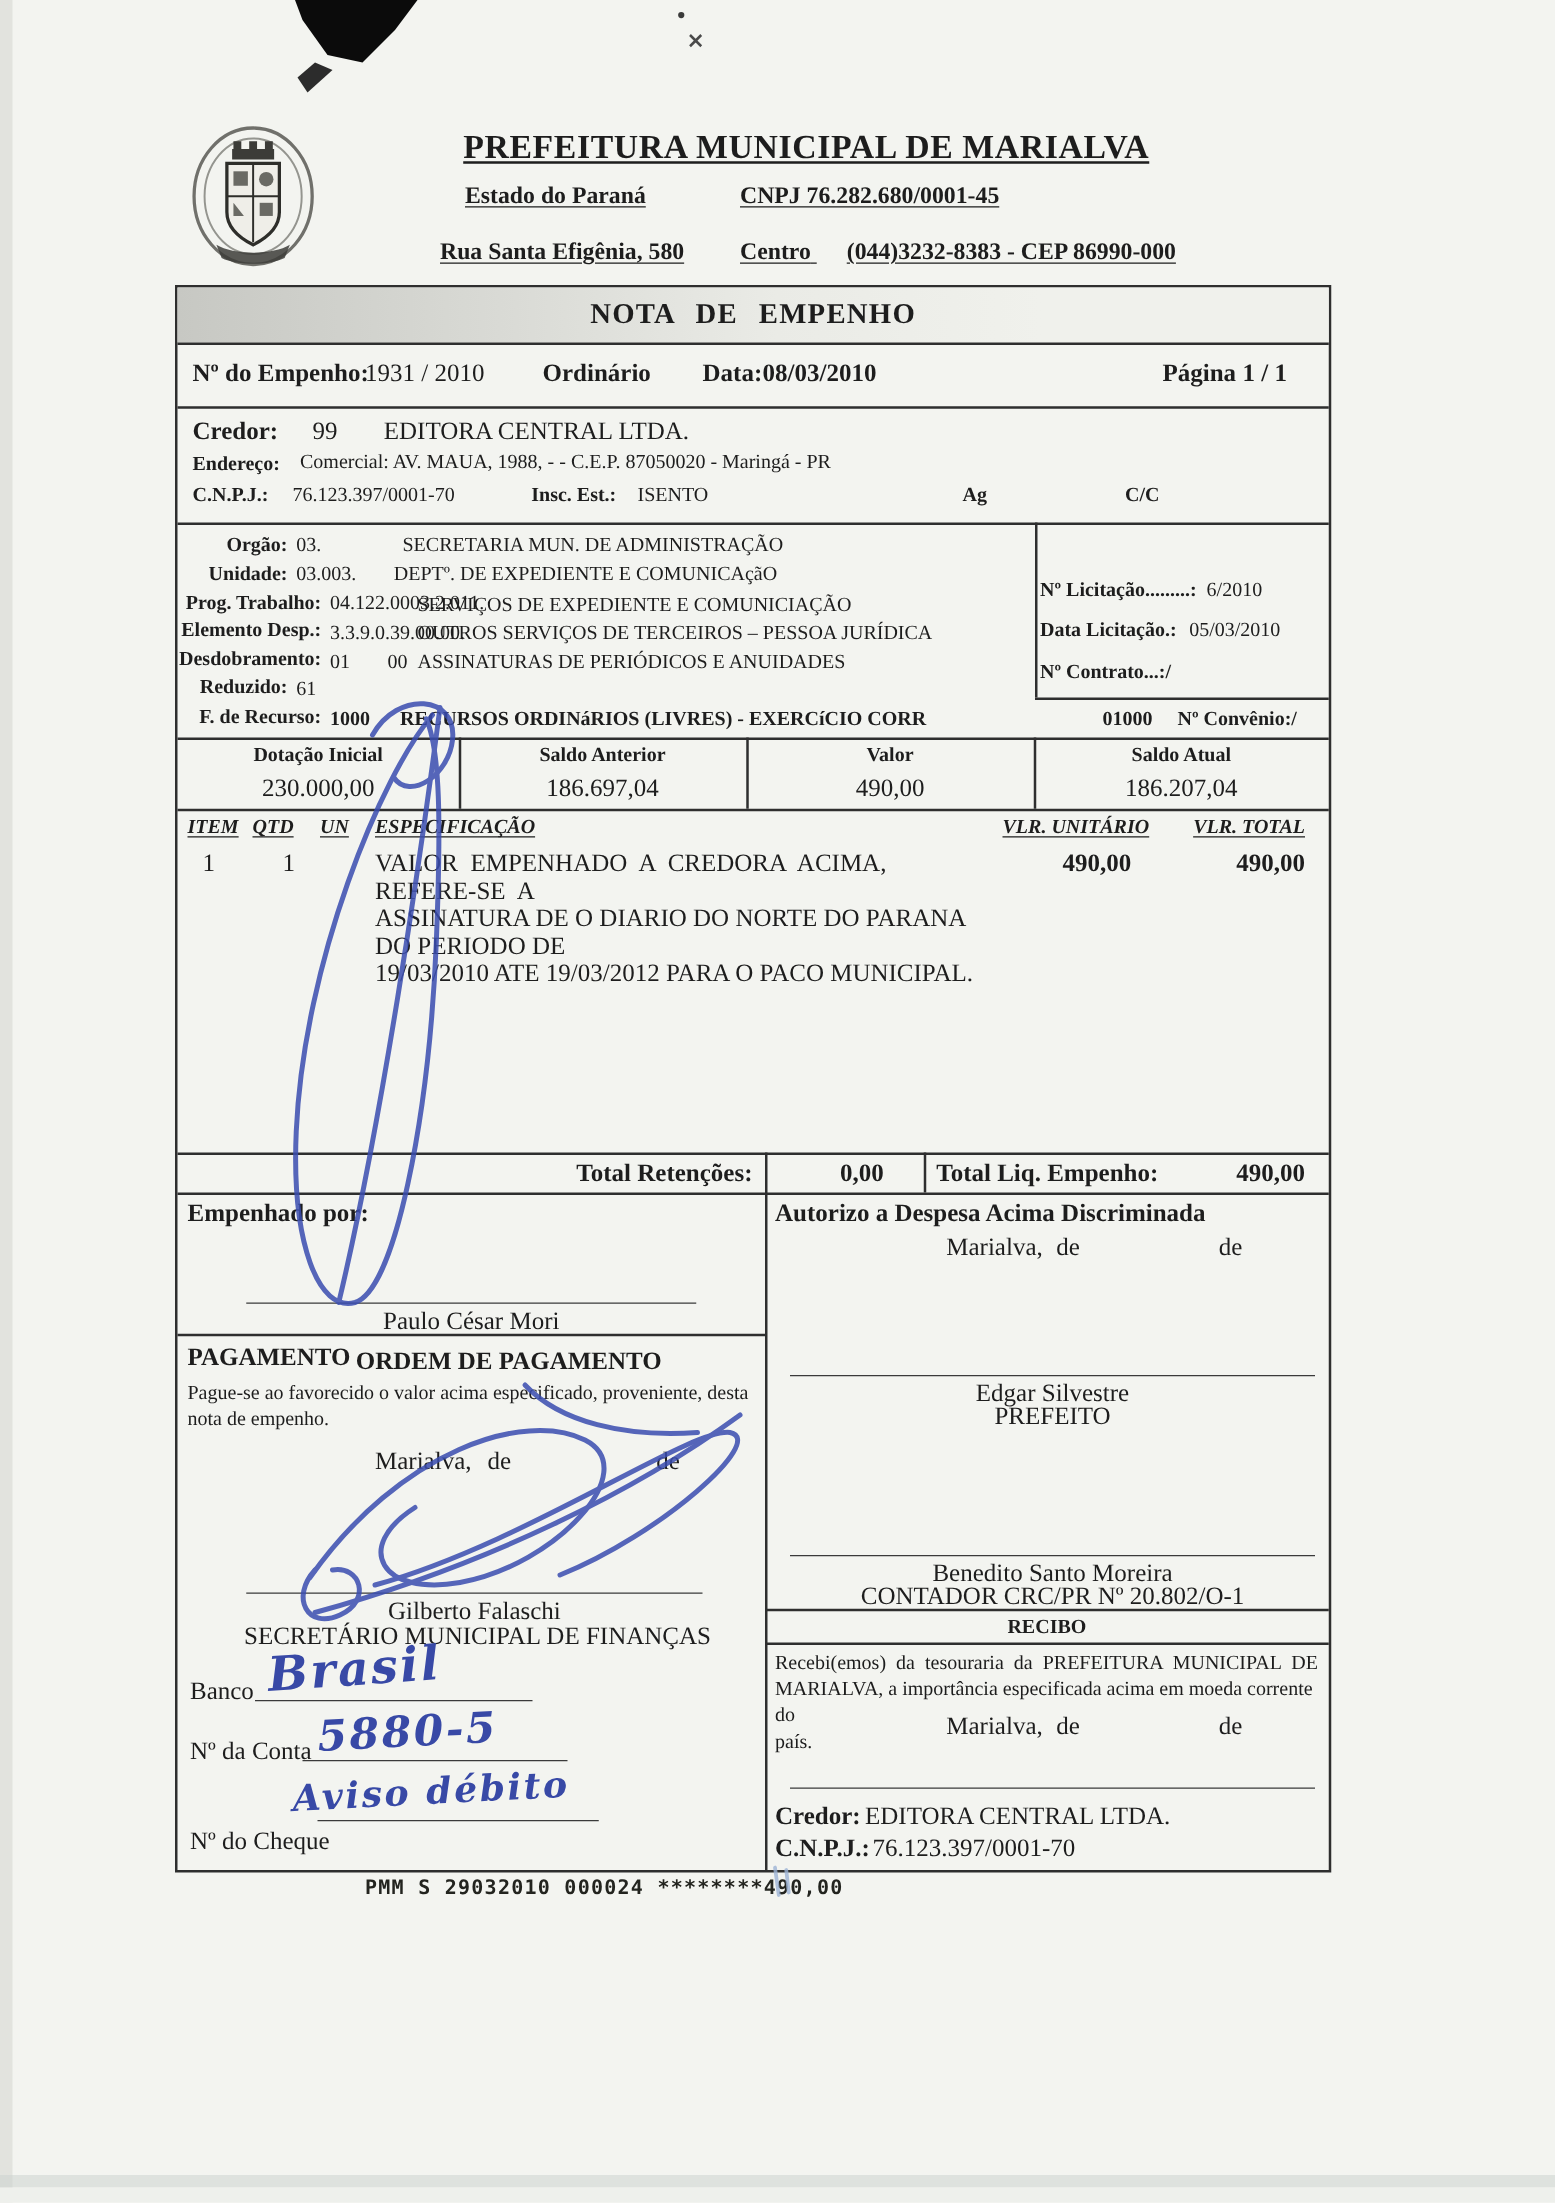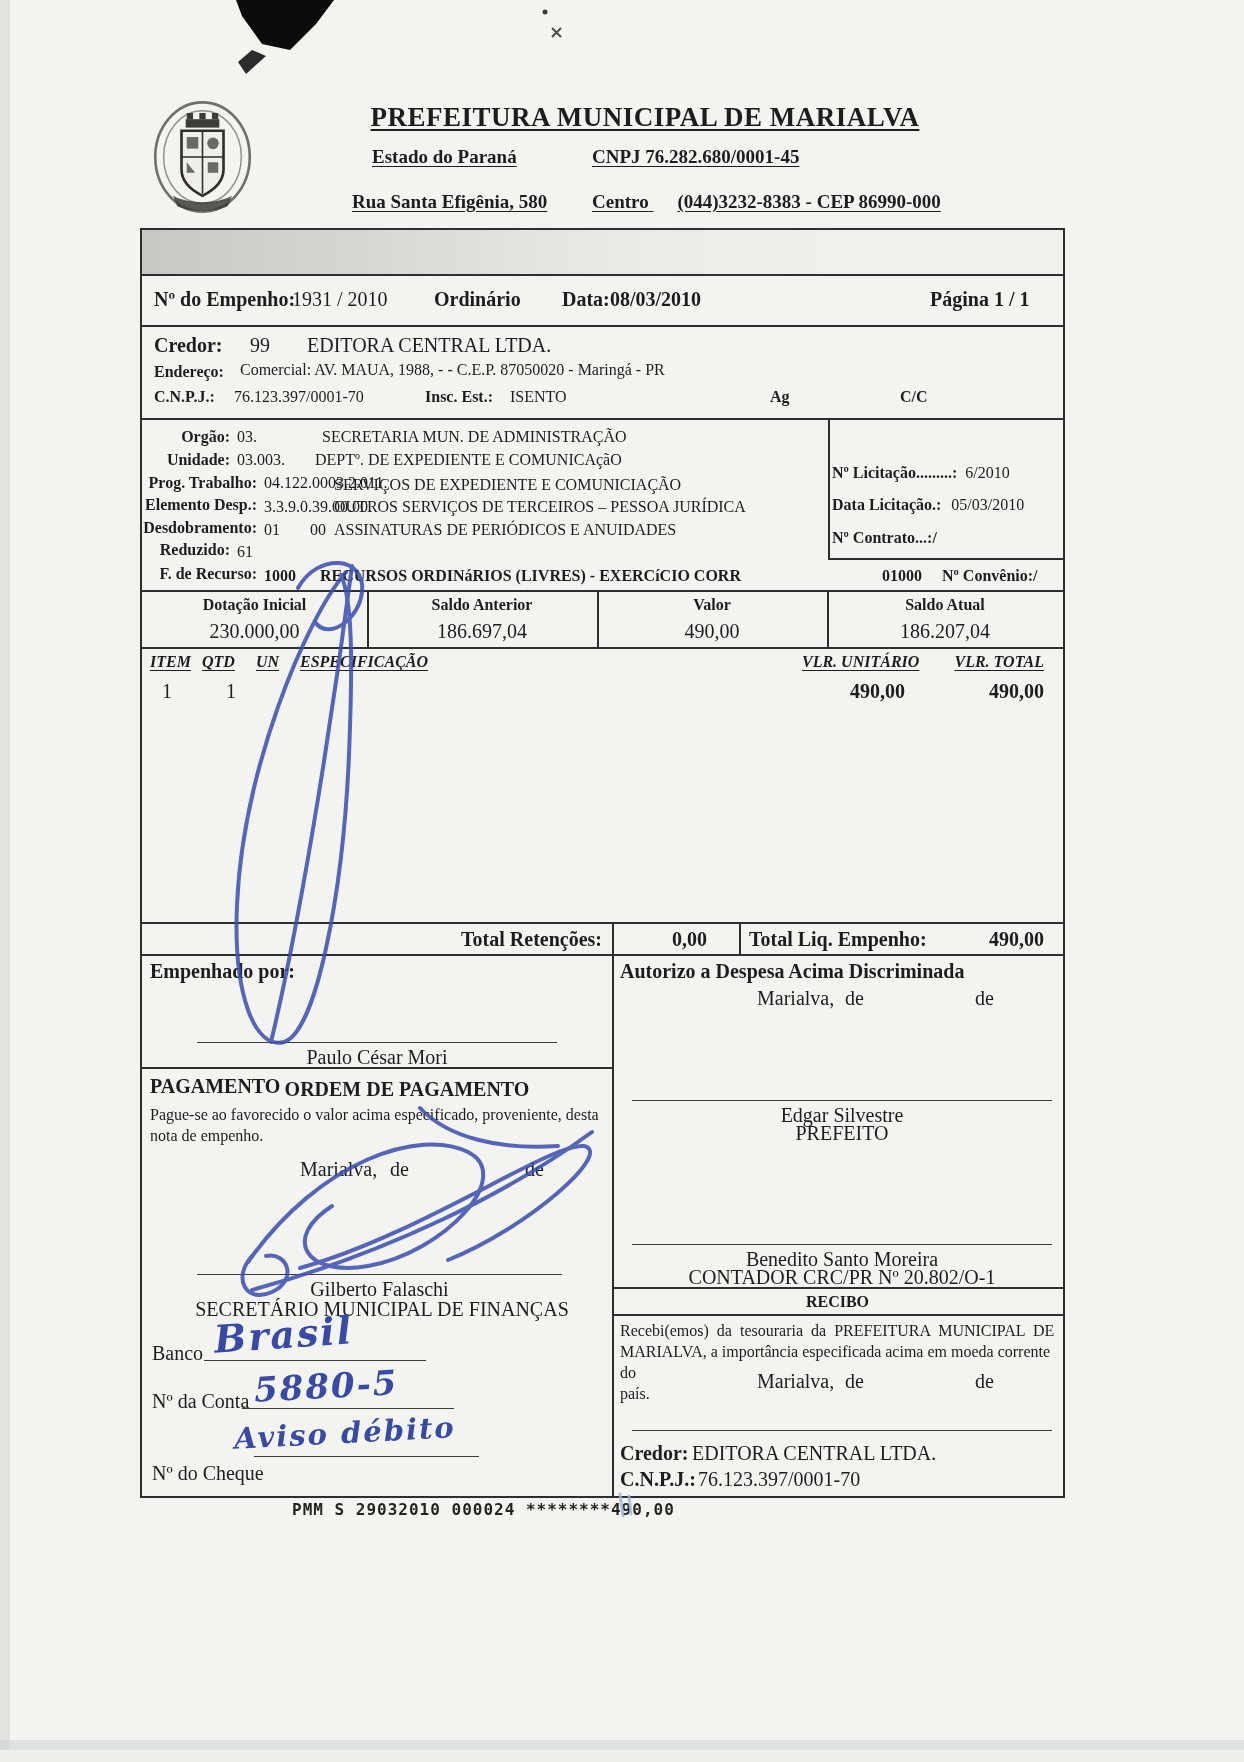--- a/index.html
+++ b/index.html
@@ -84,20 +84,21 @@
 <div class="abs b u fs19" style="left:592px;top:145px;">CNPJ 76.282.680/0001-45</div>
 <div class="abs b u fs19" style="left:352px;top:190px;">Rua Santa Efigênia, 580</div>
 <div class="abs b u fs19" style="left:592px;top:190px;">
   <span>Centro</span>
   <span style="margin-left:24px;">(044)3232-8383  -  CEP 86990-000</span>
 </div>
 
 <div id="doc">
 
   <div id="title-band"></div>
+  <div class="abs b" style="left:0;top:8px;width:921px;text-align:center;font-size:23px;word-spacing:10px;letter-spacing:1px;">NOTA DE EMPENHO</div>
   <div class="hl" style="left:0;top:44px;width:921px;"></div>
 
   <div class="abs b fs17" style="left:12px;top:58px;">Nº do Empenho:</div>
   <div class="abs fs17" style="left:150px;top:58px;">1931 / 2010</div>
   <div class="abs b fs17" style="left:292px;top:58px;">Ordinário</div>
   <div class="abs b fs17" style="left:420px;top:58px;">Data:</div>
   <div class="abs b fs17" style="left:468px;top:58px;">08/03/2010</div>
   <div class="abs b fs17" style="left:788px;top:58px;">Página</div>
   <div class="abs b fs17" style="left:852px;top:58px;">1 / 1</div>
   <div class="hl" style="left:0;top:95px;width:921px;"></div>
@@ -173,20 +174,23 @@
 
   <div class="abs b i u fs16" style="left:8px;top:421px;">ITEM</div>
   <div class="abs b i u fs16" style="left:60px;top:421px;">QTD</div>
   <div class="abs b i u fs16" style="left:114px;top:421px;">UN</div>
   <div class="abs b i u fs16" style="left:158px;top:421px;">ESPECIFICAÇÃO</div>
   <div class="abs b i u fs16" style="left:660px;top:421px;">VLR. UNITÁRIO</div>
   <div class="abs b i u fs16 r" style="left:800px;top:421px;width:102px;">VLR. TOTAL</div>
 
   <div class="abs fs17" style="left:20px;top:450px;">1</div>
   <div class="abs fs17" style="left:84px;top:450px;">1</div>
+  <div class="abs fs17 prew" style="left:158px;top:450px;width:500px;">VALOR  EMPENHADO  A  CREDORA  ACIMA,  REFERE-SE  A
+ASSINATURA DE O DIARIO DO NORTE DO PARANA DO PERIODO DE
+19/03/2010 ATE 19/03/2012 PARA O PACO MUNICIPAL.</div>
   <div class="abs b fs17 r" style="left:663px;top:450px;width:100px;">490,00</div>
   <div class="abs b fs17 r" style="left:800px;top:450px;width:102px;">490,00</div>
 
   <div class="hl" style="left:0;top:692px;width:921px;"></div>
   <div class="vl" style="left:470px;top:692px;height:574px;"></div>
   <div class="vl" style="left:597px;top:692px;height:32px;"></div>
   <div class="abs b fs17 r" style="left:300px;top:698px;width:160px;">Total Retenções:</div>
   <div class="abs b fs17 r" style="left:480px;top:698px;width:85px;">0,00</div>
   <div class="abs b fs17" style="left:607px;top:698px;">Total Liq. Empenho:</div>
   <div class="abs b fs17 r" style="left:800px;top:698px;width:102px;">490,00</div>

